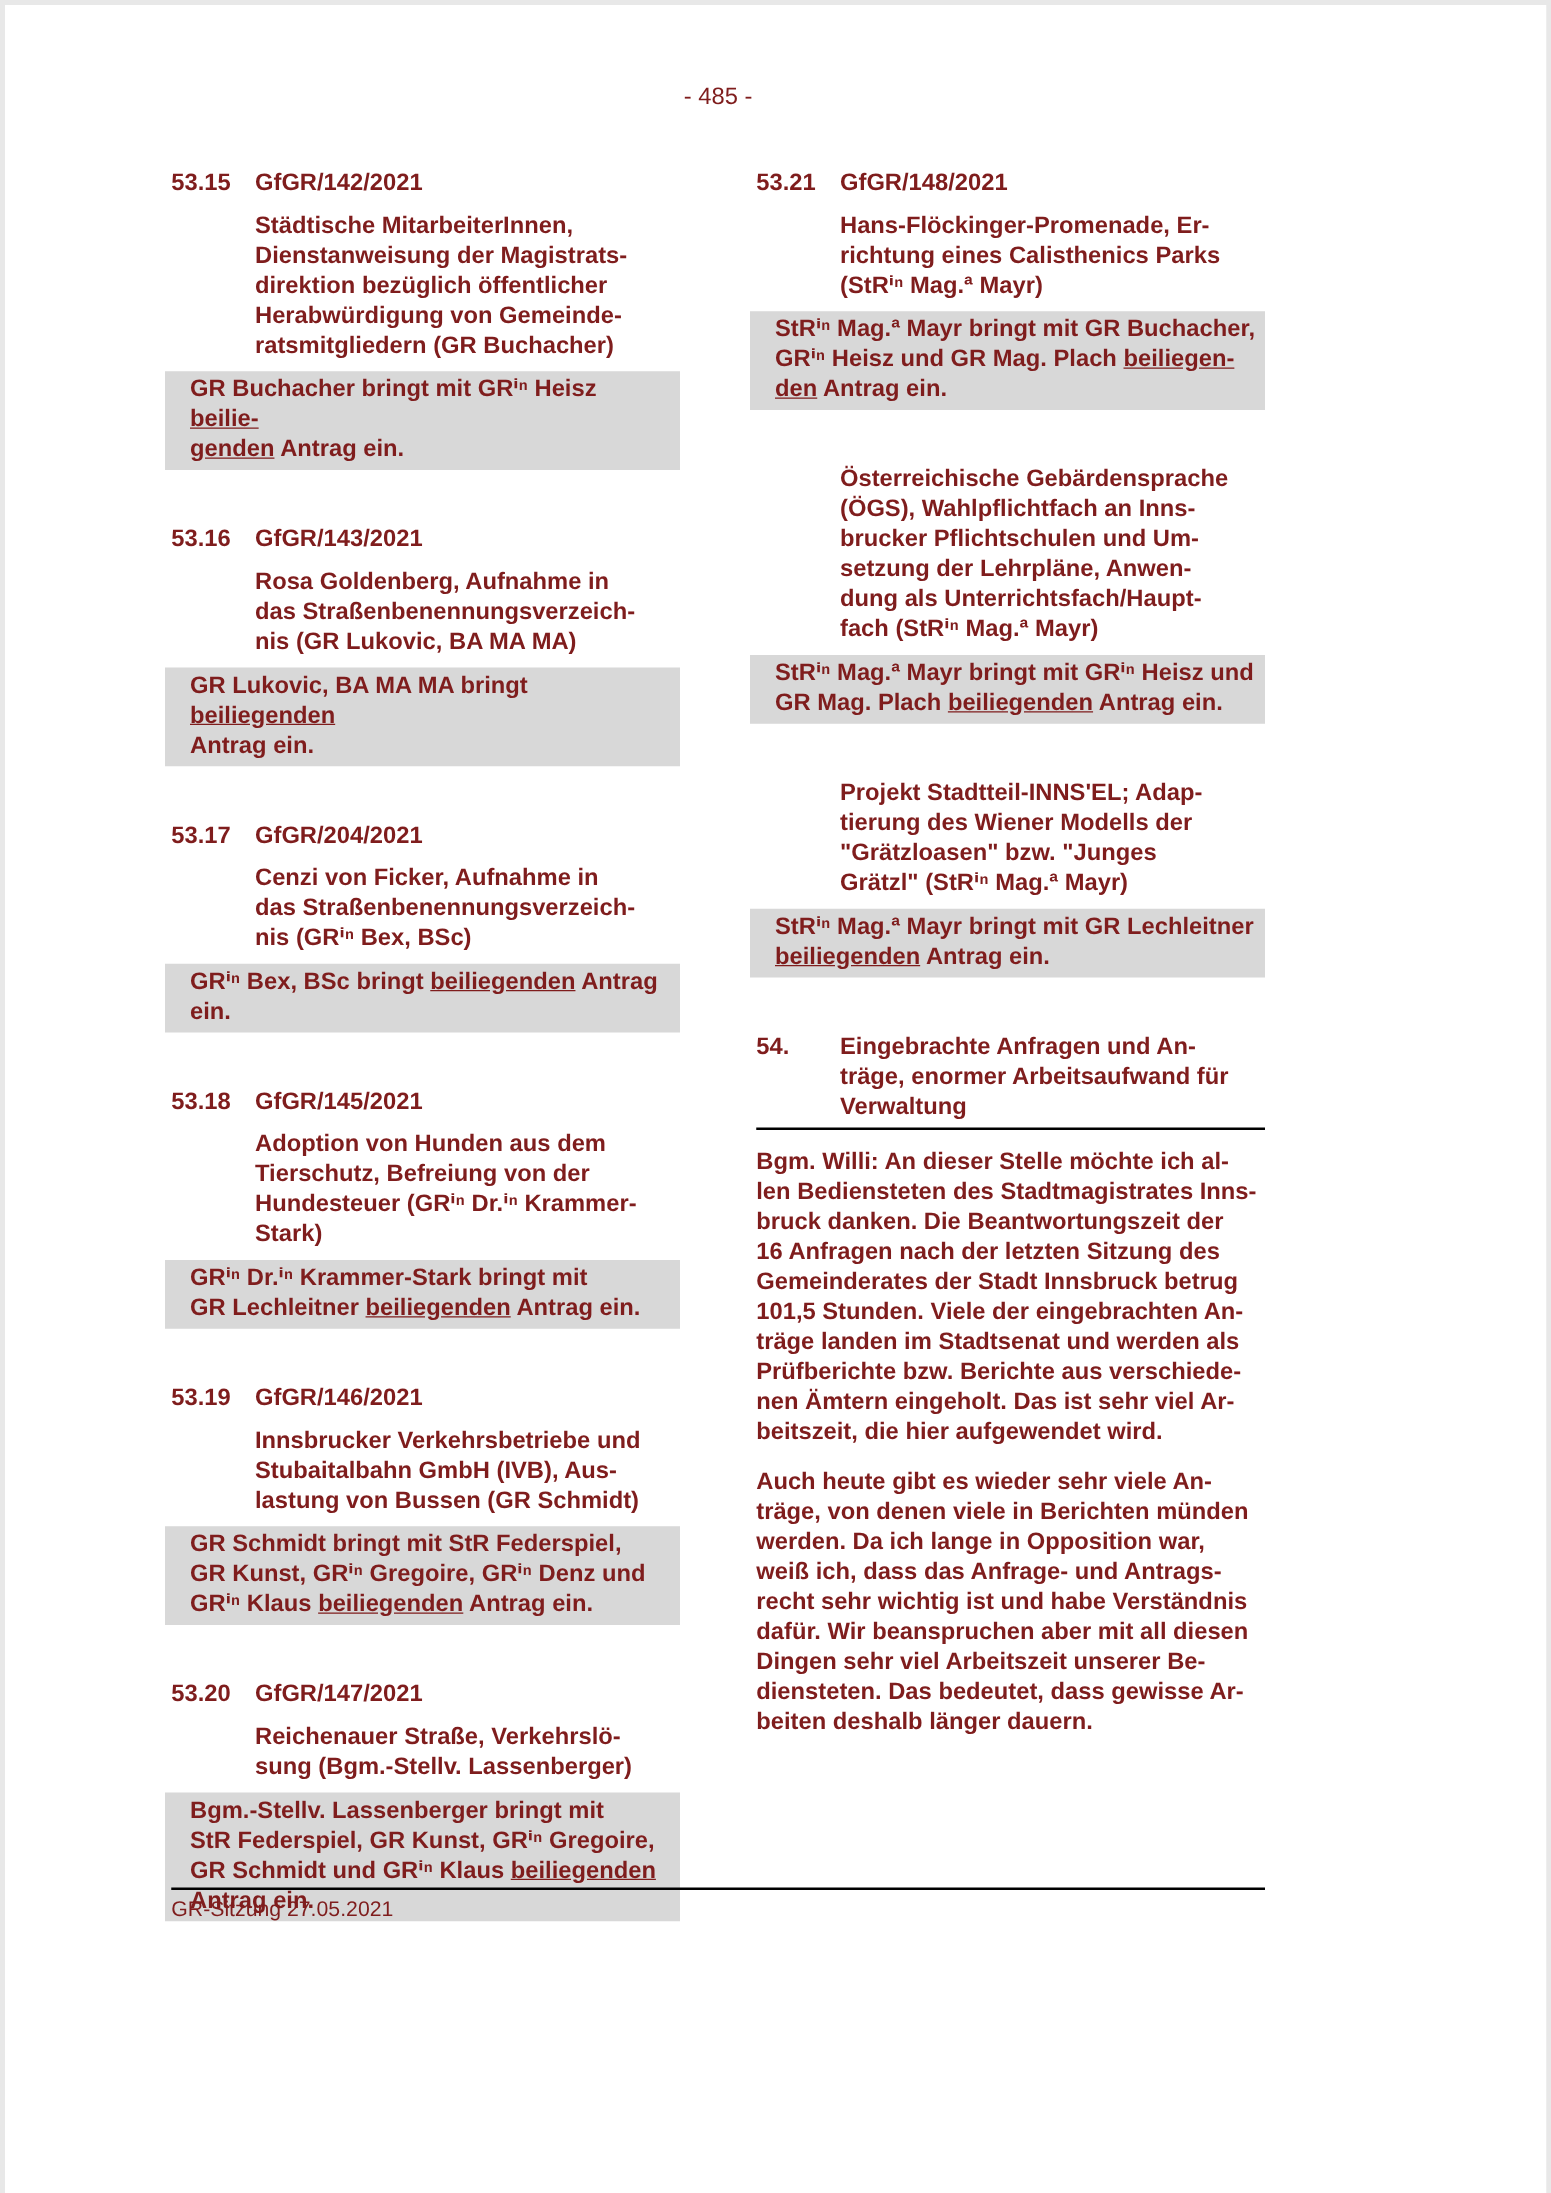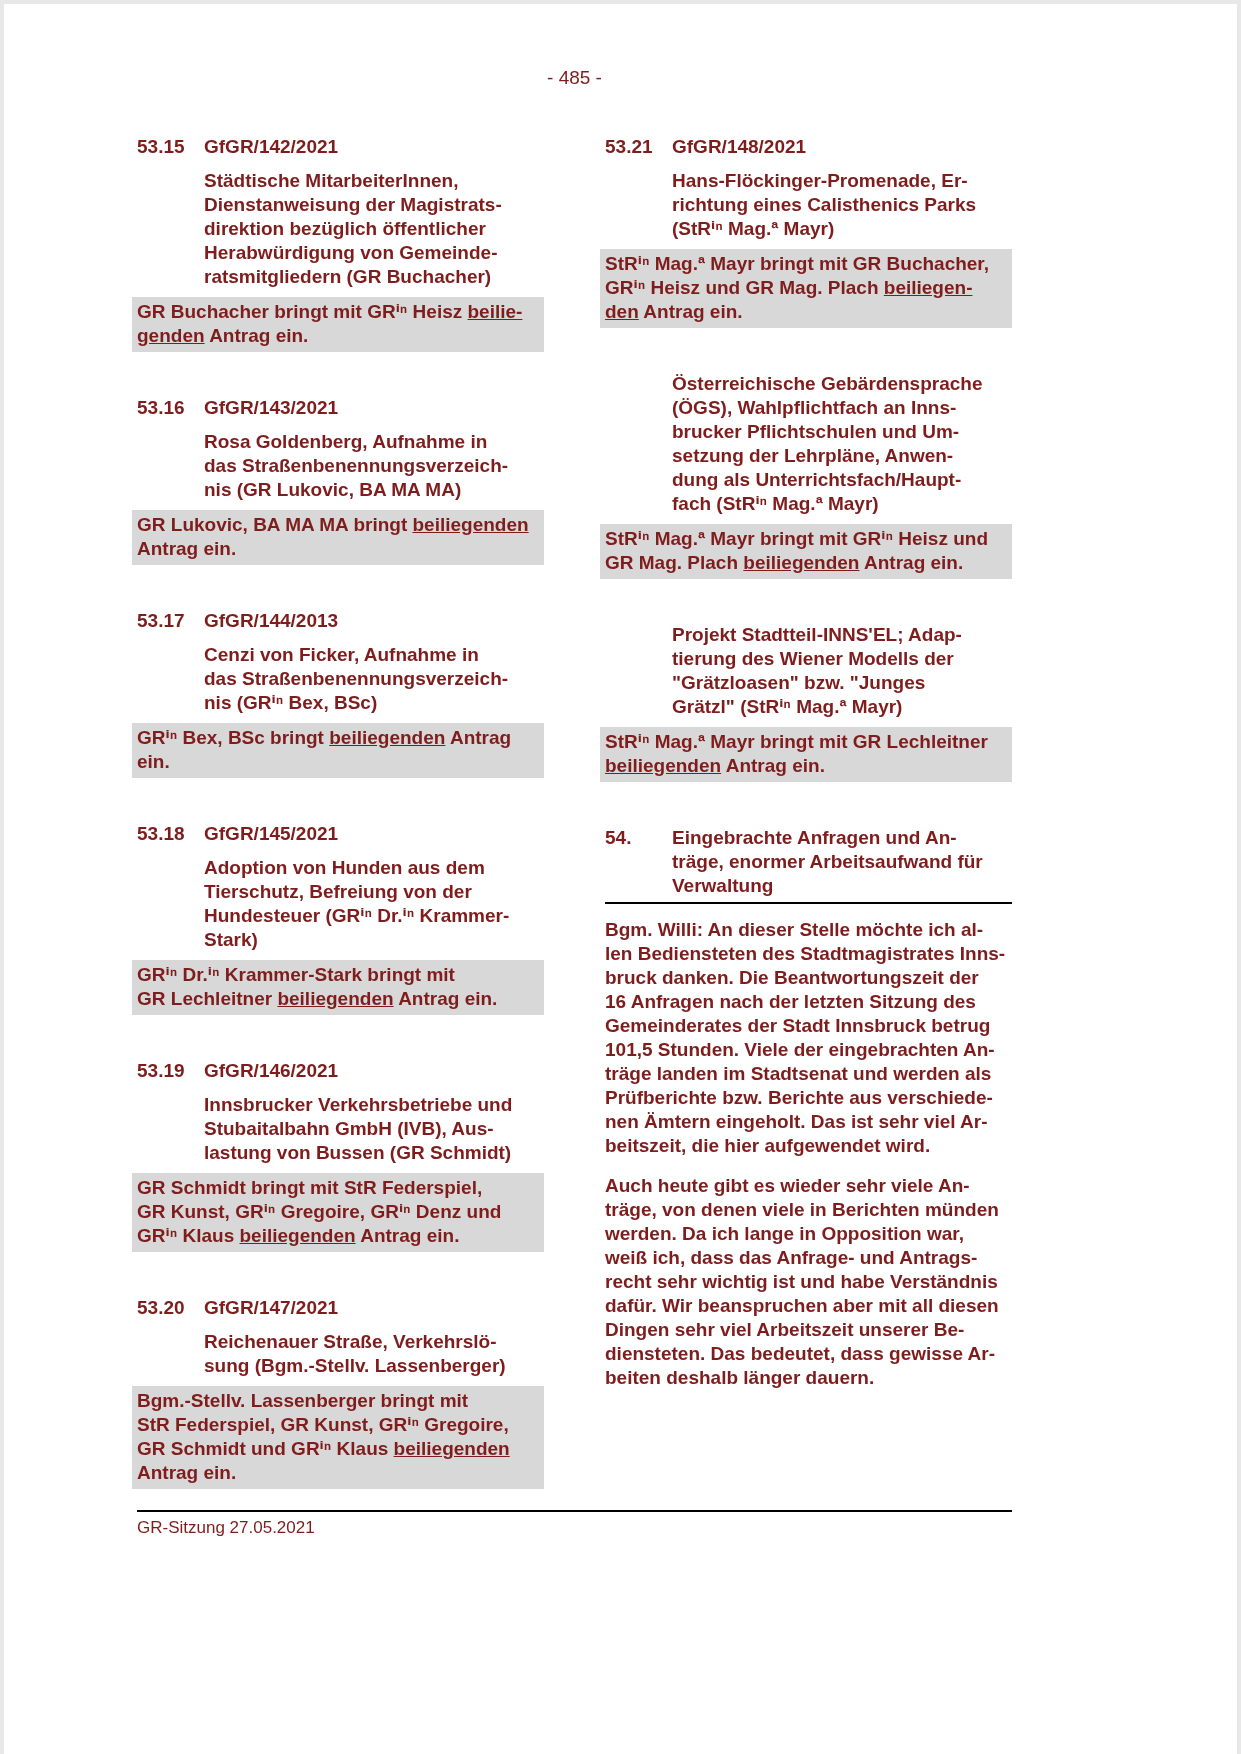--- a/index.html
+++ b/index.html
@@ -34,21 +34,21 @@
   .item { margin-bottom: 44px; }
   .item-head { display: flex; margin-bottom: 10px; }
   .item-num { width: 67px; flex-shrink: 0; }
   .item-title {
     margin-left: 67px;
     margin-bottom: 8px;
     white-space: pre-line;
   }
   .note {
     background: #d8d8d8;
-    padding: 3px 8px 4px 5px;
+    padding: 3px 8px 4px 20px;
     margin-left: -5px;
     white-space: pre-line;
   }
   .u { text-decoration: underline; }
   .head54 { display: flex; margin-bottom: 4px; }
   .title54 { flex: 1; white-space: pre-line; }
   .rule54 { border-top: 2px solid #000; margin: 2px 0 14px 0; }
   .para { white-space: pre-line; margin: 0 0 16px 0; }
   .footer {
     position: absolute;
@@ -94,21 +94,21 @@
         <div class="item-title">Rosa Goldenberg, Aufnahme in
 das Straßenbenennungsverzeich-
 nis (GR Lukovic, BA MA MA)</div>
         <div class="note"><span>GR Lukovic, BA MA MA bringt </span><span class="u">beiliegenden</span><span>
 Antrag ein.</span></div>
       </div>
 
       <div class="item">
         <div class="item-head">
             <span class="item-num">53.17</span>
-            <span class="item-id">GfGR/144/2013</span>
+            <span class="item-id">GfGR/204/2021</span>
           </div>
         <div class="item-title">Cenzi von Ficker, Aufnahme in
 das Straßenbenennungsverzeich-
 nis (GRⁱⁿ Bex, BSc)</div>
         <div class="note"><span>GRⁱⁿ Bex, BSc bringt </span><span class="u">beiliegenden</span><span> Antrag
 ein.</span></div>
       </div>
 
       <div class="item">
         <div class="item-head">

